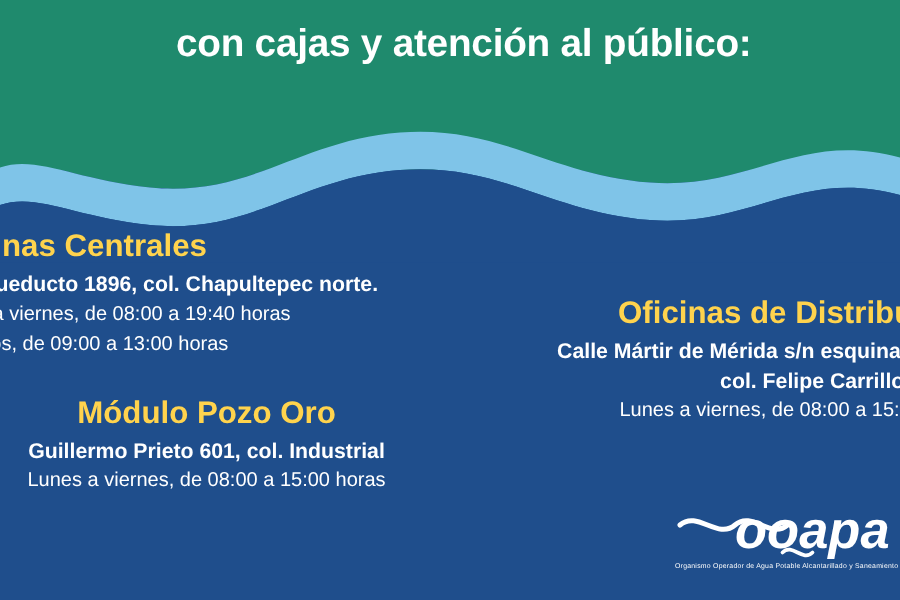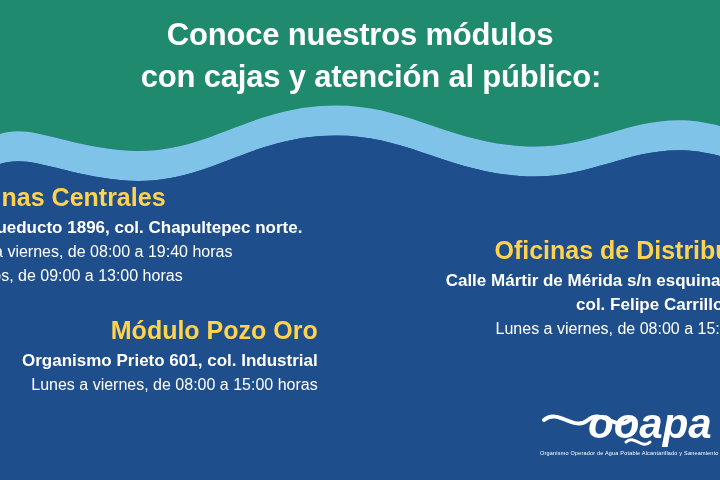--- a/index.html
+++ b/index.html
@@ -96,21 +96,21 @@
     top: 235px;
     text-align: right;
   }
   #block-distribucion .block-title {
     text-align: right;
   }
   
   #block-pozooro {
     left: 20px;
     top: 315px;
-    text-align: right;
+    text-align: center;
   }
   #block-pozooro .block-title {
     padding-left: 2px;
   }
   #block-pozooro .block-line {
     padding-left: 2px;
   }
 
   
   .logo {
@@ -135,21 +135,20 @@
   }
 </style>
 </head>
 <body>
 
 <div class="poster">
 
   <div class="header-band"></div>
 
   <div class="header-text">
-    <span>Conoce nuestros módulos</span>
     <span class="header-line2">con cajas y atención al público:</span>
   </div>
 
   <svg class="wave-svg" viewBox="0 0 720 110" preserveAspectRatio="none">
 
     <path d="M0,0 L720,0 L720,26 C640,4 600,52 520,46 C440,40 400,0 320,6 C240,12 200,58 120,50 C60,44 30,24 0,34 Z" fill="#1f8a6d"></path>
 
     <path d="M0,34 C30,24 60,44 120,50 C200,58 240,12 320,6 C400,0 440,40 520,46 C600,52 640,4 720,26
              L720,56 C640,34 600,82 520,76 C440,70 400,30 320,36 C240,42 200,88 120,80 C60,74 30,54 0,64 Z" fill="#7fc4e8"></path>
 
@@ -166,21 +165,21 @@
 
   <div class="block" id="block-distribucion">
     <div class="block-title">Oficinas de Distribución</div>
     <div class="block-line bold">Calle Mártir de Mérida s/n esquina Mayas,</div>
     <div class="block-line bold">col. Felipe Carrillo Puerto</div>
     <div class="block-line">Lunes a viernes, de 08:00 a 15:00 horas</div>
   </div>
 
   <div class="block" id="block-pozooro">
     <div class="block-title">Módulo Pozo Oro</div>
-    <div class="block-line bold">Organismo Prieto 601, col. Industrial</div>
+    <div class="block-line bold">Guillermo Prieto 601, col. Industrial</div>
     <div class="block-line">Lunes a viernes, de 08:00 a 15:00 horas</div>
   </div>
 
   <div class="logo">
     <svg width="172" height="70" viewBox="0 0 172 70">
       <path d="M4,34 C18,22 34,46 48,34 C62,22 76,46 90,34" stroke="#ffffff" stroke-width="4" fill="none" stroke-linecap="round"></path>
       <text x="48" y="52" font-family="Liberation Sans, sans-serif" font-size="42" font-weight="bold" font-style="italic" fill="#ffffff">ooapas</text>
       <path d="M86,56 C94,48 102,64 110,56" stroke="#ffffff" stroke-width="3" fill="none" stroke-linecap="round"></path>
     </svg>
     <div class="logo-sub">Organismo Operador de Agua Potable Alcantarillado y Saneamiento</div>

